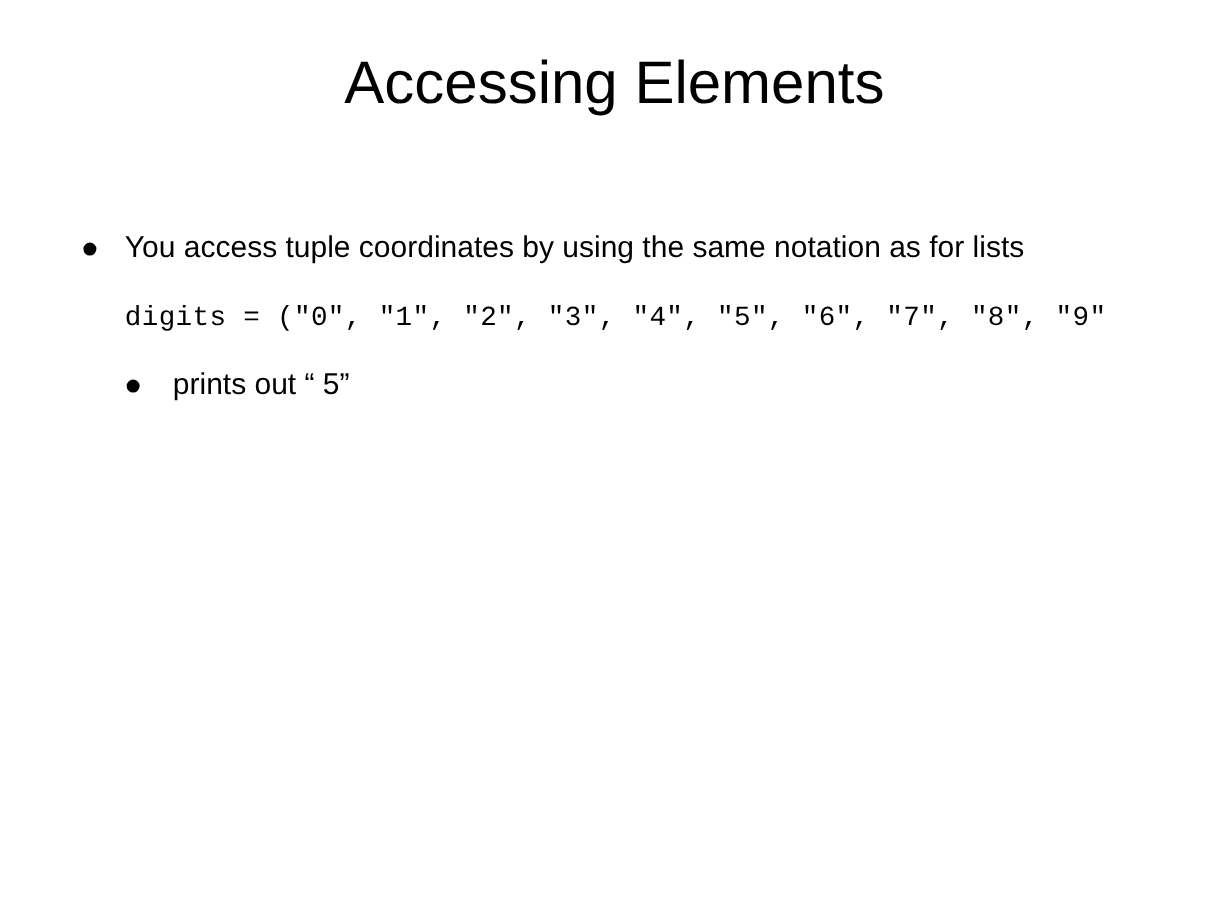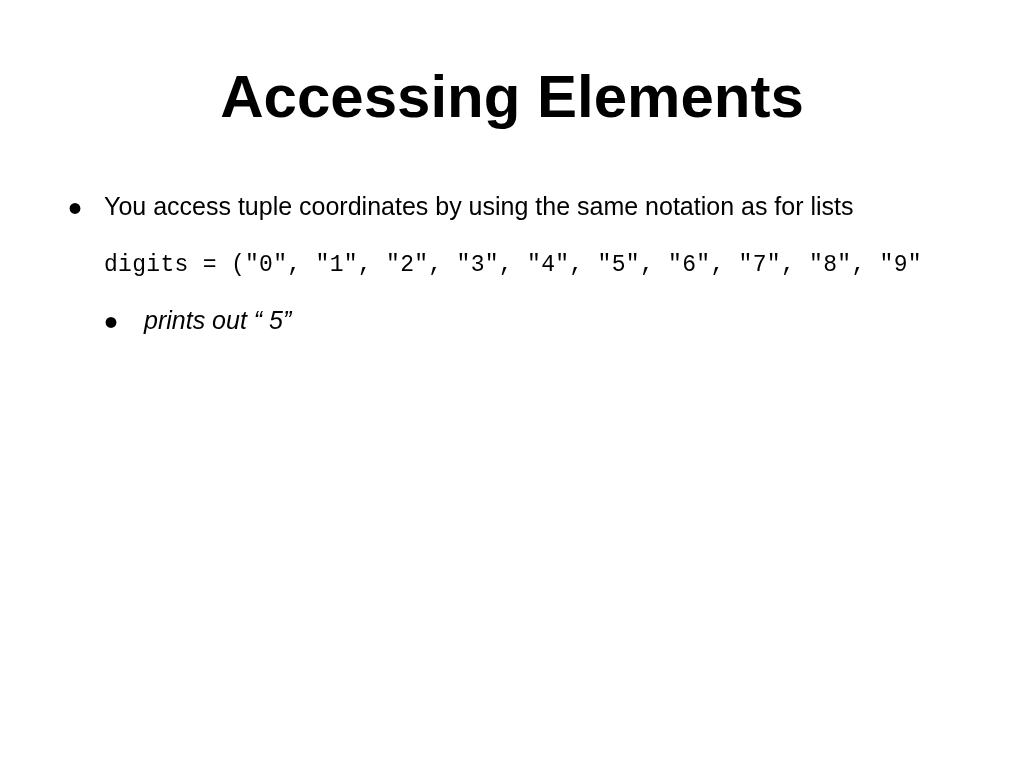--- a/index.html
+++ b/index.html
@@ -13,26 +13,26 @@
     overflow: hidden;
   }
   .slide {
     position: relative;
     width: 1024px;
     height: 768px;
     box-sizing: border-box;
   }
   .title {
     position: absolute;
-    top: 62px;
+    top: 40px;
     left: 0;
     width: 100%;
     text-align: center;
-    font-size: 60px;
-    font-weight: 700;
+    font-size: 50px;
+    font-weight: 400;
     letter-spacing: 0px;
   }
   .content {
     position: absolute;
     top: 190px;
     left: 68px;
     right: 10px;
   }
   .bullet-row {
     display: flex;
@@ -65,21 +65,20 @@
     align-items: flex-start;
   }
   .sub-bullet .bullet-dot {
     font-size: 40px;
     line-height: 24px;
     margin-right: 22px;
     margin-top: 6px;
   }
   .sub-bullet .bullet-text {
     font-size: 25px;
-    font-style: italic;
   }
 </style>
 </head>
 <body>
 
 <div class="slide">
 
   <div class="title">Accessing Elements</div>
 
   <div class="content">

